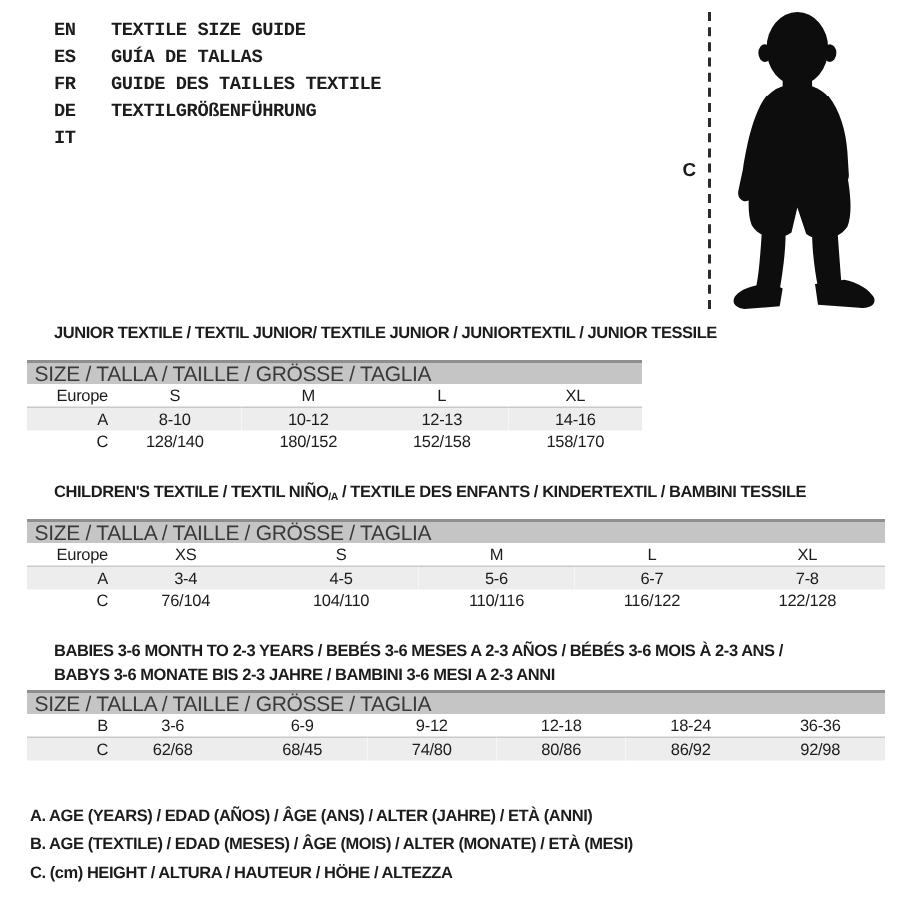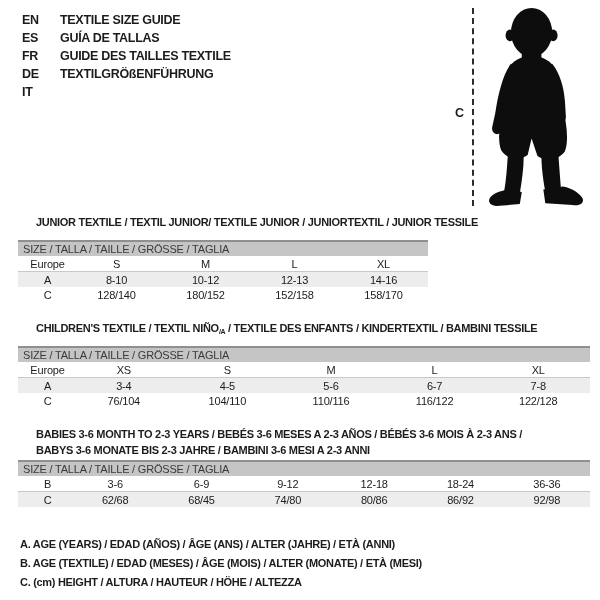--- a/index.html
+++ b/index.html
@@ -1,40 +1,40 @@
 <!DOCTYPE html>
 <html><head>
 <meta charset="utf-8">
 <style>
   html,body{margin:0;padding:0;background:#fff;}
   .page{
     position:relative;width:600px;height:600px;background:#fff;overflow:hidden;
     font-family:"Liberation Sans",sans-serif;color:#1c1c1c;
   }
   
-  .lang-list{position:absolute;top:11px;left:22px;}
+  .lang-list{position:absolute;top:11px;left:36px;font-family:Liberation Mono, monospace;}
   .lang-row{display:flex;line-height:18px;font-size:12.5px;font-weight:bold;letter-spacing:-0.3px;}
   .lang-code{width:38px;flex:0 0 38px;}
   
   .dash-line{position:absolute;left:472px;top:8px;height:198px;width:0;border-left:2px dashed #2b2b2b;}
   .c-label{position:absolute;left:455px;top:106px;font-size:12.5px;font-weight:bold;}
   .baby-svg{position:absolute;left:479px;top:4px;}
   
   .sec-title{position:absolute;left:36px;font-size:11px;font-weight:bold;letter-spacing:-0.3px;white-space:nowrap;}
   .sec-title .sub{font-size:7px;vertical-align:-2px;}
   .table-wrap{position:absolute;left:18px;}
   .w-junior{width:410px;}
   .w-full{width:572px;}
   .size-bar{
     background:#c5c5c5;border-top:2px solid #8f8f8f;height:14px;line-height:14px;
-    padding-left:5px;font-size:11px;color:#3a3a3a;letter-spacing:-0.2px;
+    padding-left:5px;font-size:14px;color:#3a3a3a;letter-spacing:-0.2px;
   }
   table{border-collapse:collapse;table-layout:fixed;width:100%;font-size:11px;color:#1c1c1c;}
   td{height:15px;padding:0;text-align:center;letter-spacing:-0.2px;white-space:nowrap;overflow:hidden;}
-  td.lbl-cell{text-align:center;padding-left:5px;}
+  td.lbl-cell{text-align:right;padding-left:5px;}
   col.lbl{width:54px;}
   tr.r-border{border-bottom:1px solid #c9c9c9;}
   tr.shaded{background:#ededed;}
   
   .notes{position:absolute;left:20px;top:535px;}
   .note-line{font-size:11px;font-weight:bold;line-height:19px;letter-spacing:-0.3px;white-space:nowrap;}
 </style>
 </head>
 <body>
 

